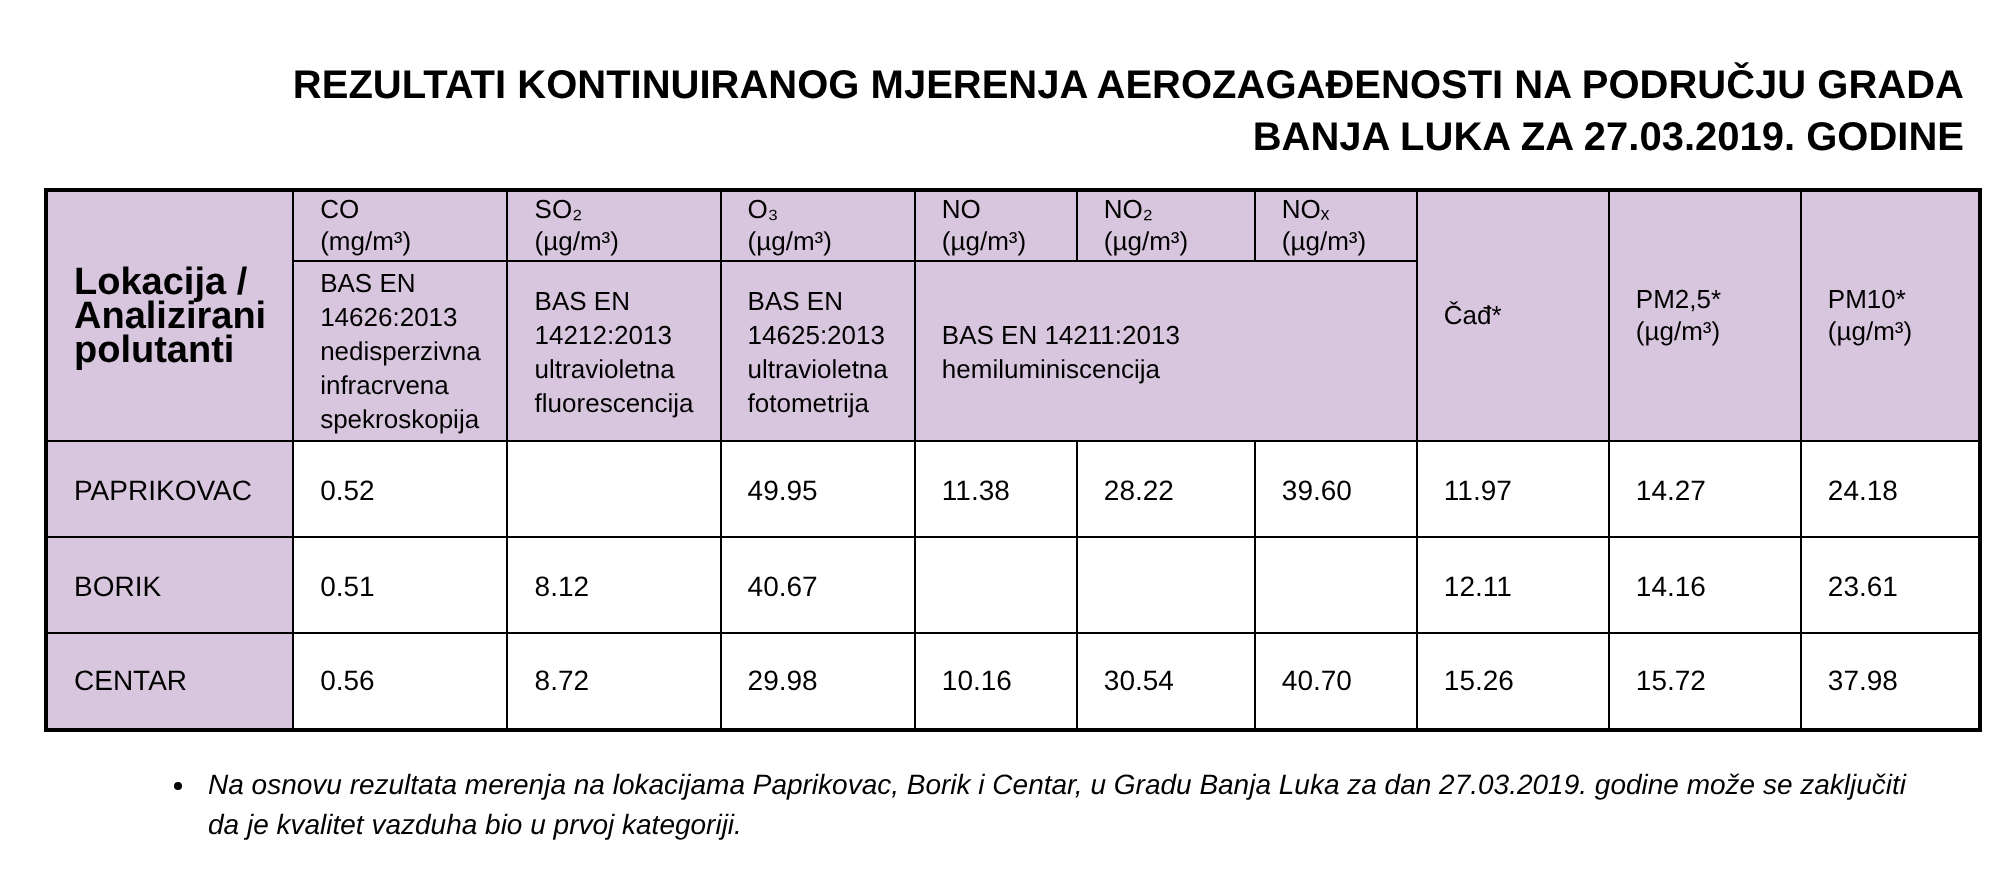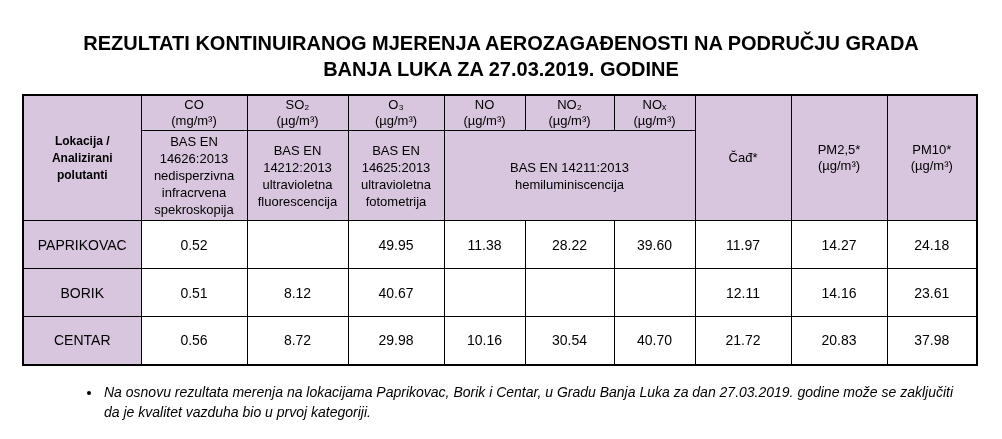--- a/index.html
+++ b/index.html
@@ -6,46 +6,45 @@
   * { box-sizing: border-box; }
   html, body { margin: 0; padding: 0; }
   body {
     width: 1002px; height: 439px;
     background: #ffffff; color: #000000;
     font-family: "Liberation Sans", "DejaVu Sans", sans-serif;
     overflow: hidden;
   }
   .title {
     margin: 30px 20px 12px 20px;
-    text-align: center;
+    text-align: right;
     font-weight: bold;
     font-size: 20px;
     line-height: 26px;
     white-space: pre-line;
   }
   table.results {
     border-collapse: collapse;
     table-layout: fixed;
     margin: 11px 0 0 22px;
     border: 2px solid var(--border);
   }
   table.results td {
     border: 1px solid var(--border);
-    text-align: center;
     vertical-align: middle;
-    padding: 1px 2px;
+    padding: 1px 13px;
     overflow: hidden;
   }
   tr.r-name   { height: 34px; }
   tr.r-method { height: 90px; margin-left: 40px; }
   tr.r-data   { height: 48px; }
   td.hdr { background: var(--hdr); }
   td.name   { font-size: 13px; line-height: 16px; white-space: pre-line; }
   td.method { font-size: 13px; line-height: 17px; white-space: pre-line; }
-  td.corner { background: var(--hdr); font-weight: bold; font-size: 12px; line-height: 17px; white-space: pre-line; }
+  td.corner { background: var(--hdr); font-weight: bold; font-size: 19px; line-height: 17px; white-space: pre-line; }
   td.loc { background: var(--hdr); font-size: 14px; }
   td.val { background: #ffffff; font-size: 14px; margin-top: 34px; }
   .footer {
     margin: 16px 35px 0 30px;
     font-style: italic;
     font-size: 14px;
     line-height: 20px;
   }
   .footer ul {
     margin: 4px 0 0 0;
@@ -138,22 +137,22 @@
       <td class="val">23.61</td>
     </tr>
     <tr class="r-data">
       <td class="loc">CENTAR</td>
       <td class="val">0.56</td>
       <td class="val">8.72</td>
       <td class="val">29.98</td>
       <td class="val">10.16</td>
       <td class="val">30.54</td>
       <td class="val">40.70</td>
-      <td class="val">21.72</td>
-      <td class="val">20.83</td>
+      <td class="val">15.26</td>
+      <td class="val">15.72</td>
       <td class="val">37.98</td>
     </tr>
   </tbody>
 </table>
 
 <div class="footer">
   <ul>
     <li>Na osnovu rezultata merenja na lokacijama Paprikovac, Borik i Centar, u Gradu Banja Luka za dan 27.03.2019. godine može se zaključiti da je kvalitet vazduha bio u prvoj kategoriji.</li>
   </ul>
 </div>

